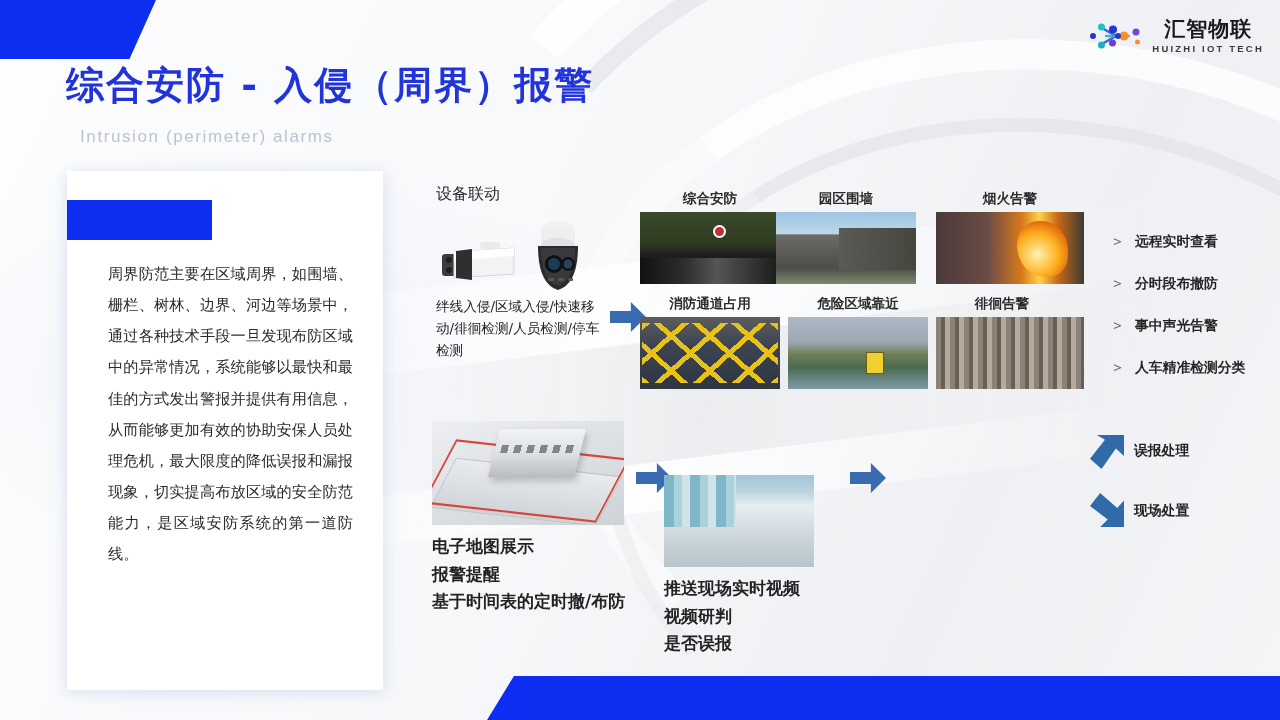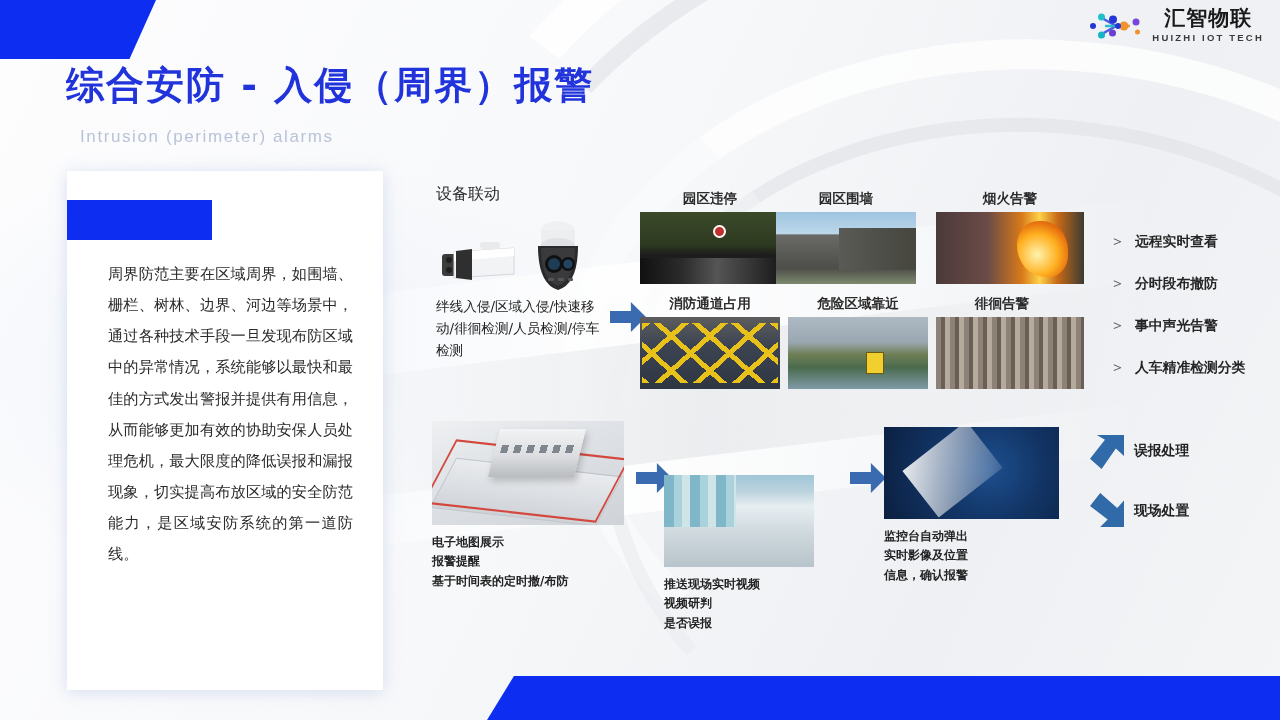--- a/index.html
+++ b/index.html
@@ -51,21 +51,21 @@
     background:var(--brand,#0d2df0);
     clip-path:polygon(0 0, 100% 0, 83% 100%, 0 100%);
   }
   #corner-br {
     position:absolute; left:487px; bottom:0; width:793px; height:44px;
     background:var(--brand,#0d2df0);
     clip-path:polygon(3.4% 0, 100% 0, 100% 100%, 0 100%);
   }
 
   
-  #logo { position:absolute; right:16px; top:8px; display:flex; align-items:flex-end; gap:7px; }
+  #logo { position:absolute; right:16px; top:19px; display:flex; align-items:flex-start; gap:7px; }
   #logo-mark { width:55px; height:34px; }
   #logo-text { display:flex; flex-direction:column; align-items:center; line-height:1; }
   #logo-cn { font-size:21px; font-weight:700; color:#1a1a1a; letter-spacing:1px;
              font-family:"DejaVu Sans","Liberation Sans",sans-serif; }
   #logo-en { font-size:9.5px; font-weight:700; color:#3a3a3a; letter-spacing:2.2px; margin-top:4px; }
 
   
   #page-title {
     position:absolute; left:66px; top:60px;
     font-size:38px; font-weight:700; color:#2134db; letter-spacing:2px;
@@ -150,21 +150,21 @@
   #bullets { position:absolute; left:700px; top:56px; }
   .bullet { display:flex; align-items:center; margin-bottom:23px; }
   .bullet .chev { width:14px; font-size:15px; color:#555; margin-right:11px; font-weight:400; }
   .bullet .btxt { font-size:13.8px; font-weight:700; color:#262626;
                   font-family:"DejaVu Sans","Liberation Sans",sans-serif; white-space:nowrap; }
 
   
   #flow { position:absolute; left:8px; top:245px; width:862px; height:215px; }
   .fitem { position:absolute; }
   .fimg { position:relative; overflow:hidden; }
-  .fcap { font-size:12px; line-height:1.62; color:#232323; font-weight:600; margin-top:8px;
+  .fcap { font-size:17px; line-height:1.62; color:#232323; font-weight:600; margin-top:8px;
           font-family:"DejaVu Sans","Liberation Sans",sans-serif; white-space:nowrap; }
   .fcap div { }
 
   
   #map3d { width:192px; height:104px; position:relative; }
   .m-base { position:absolute; left:6px; top:46px; width:176px; height:50px;
             background:linear-gradient(180deg,#e9ebee,#cfd3d8);
             transform:skewX(-28deg) skewY(6deg); border:1px solid #bfc4ca; }
   .m-fence { position:absolute; left:2px; top:28px; width:184px; height:64px;
              border:2px solid #d4473c; transform:skewX(-28deg) skewY(6deg); }
@@ -259,21 +259,21 @@
         <rect x="40" y="58" width="5" height="3" rx="1" fill="#555"></rect>
       </g>
     </svg>
 
     <div id="cam-caption">绊线入侵/区域入侵/快速移动/徘徊检测/人员检测/停车检测</div>
 
     <div class="arrow-r" style="left:200px; top:126px;"></div>
 
     <div id="img-grid">
       <div class="cell" style="left:0px;   top:0px;">
-        <div class="lab">园区违停</div>
+        <div class="lab">综合安防</div>
         <div class="ph p-park"></div>
       </div>
       <div class="cell" style="left:136px; top:0px;">
         <div class="lab">园区围墙</div>
         <div class="ph p-wall"></div>
       </div>
       <div class="cell" style="left:296px; top:0px; width:148px;">
         <div class="lab">烟火告警</div>
         <div class="ph p-fire" style="width:148px;"></div>
       </div>
@@ -331,28 +331,20 @@
         <div class="fimg p-ctrl" style="width:150px;height:92px;"></div>
         <div class="fcap">
           <div>推送现场实时视频</div>
           <div>视频研判</div>
           <div>是否误报</div>
         </div>
       </div>
 
       <div class="arrow-r" style="left:432px; top:42px;"></div>
 
-      <div class="fitem" style="left:466px; top:6px;">
-        <div class="fimg p-alert" style="width:175px;height:92px;"></div>
-        <div class="fcap">
-          <div>监控台自动弹出</div>
-          <div>实时影像及位置</div>
-          <div>信息，确认报警</div>
-        </div>
-      </div>
 
       <div class="arrow-diag arrow-ur" style="left:672px; top:14px;"></div>
       <div class="fcap" style="position:absolute; left:716px; top:18px; margin:0; font-size:13.8px;">误报处理</div>
 
       <div class="arrow-diag arrow-dr" style="left:672px; top:72px;"></div>
       <div class="fcap" style="position:absolute; left:716px; top:78px; margin:0; font-size:13.8px;">现场处置</div>
 
     </div>
   </div>
 </div>

